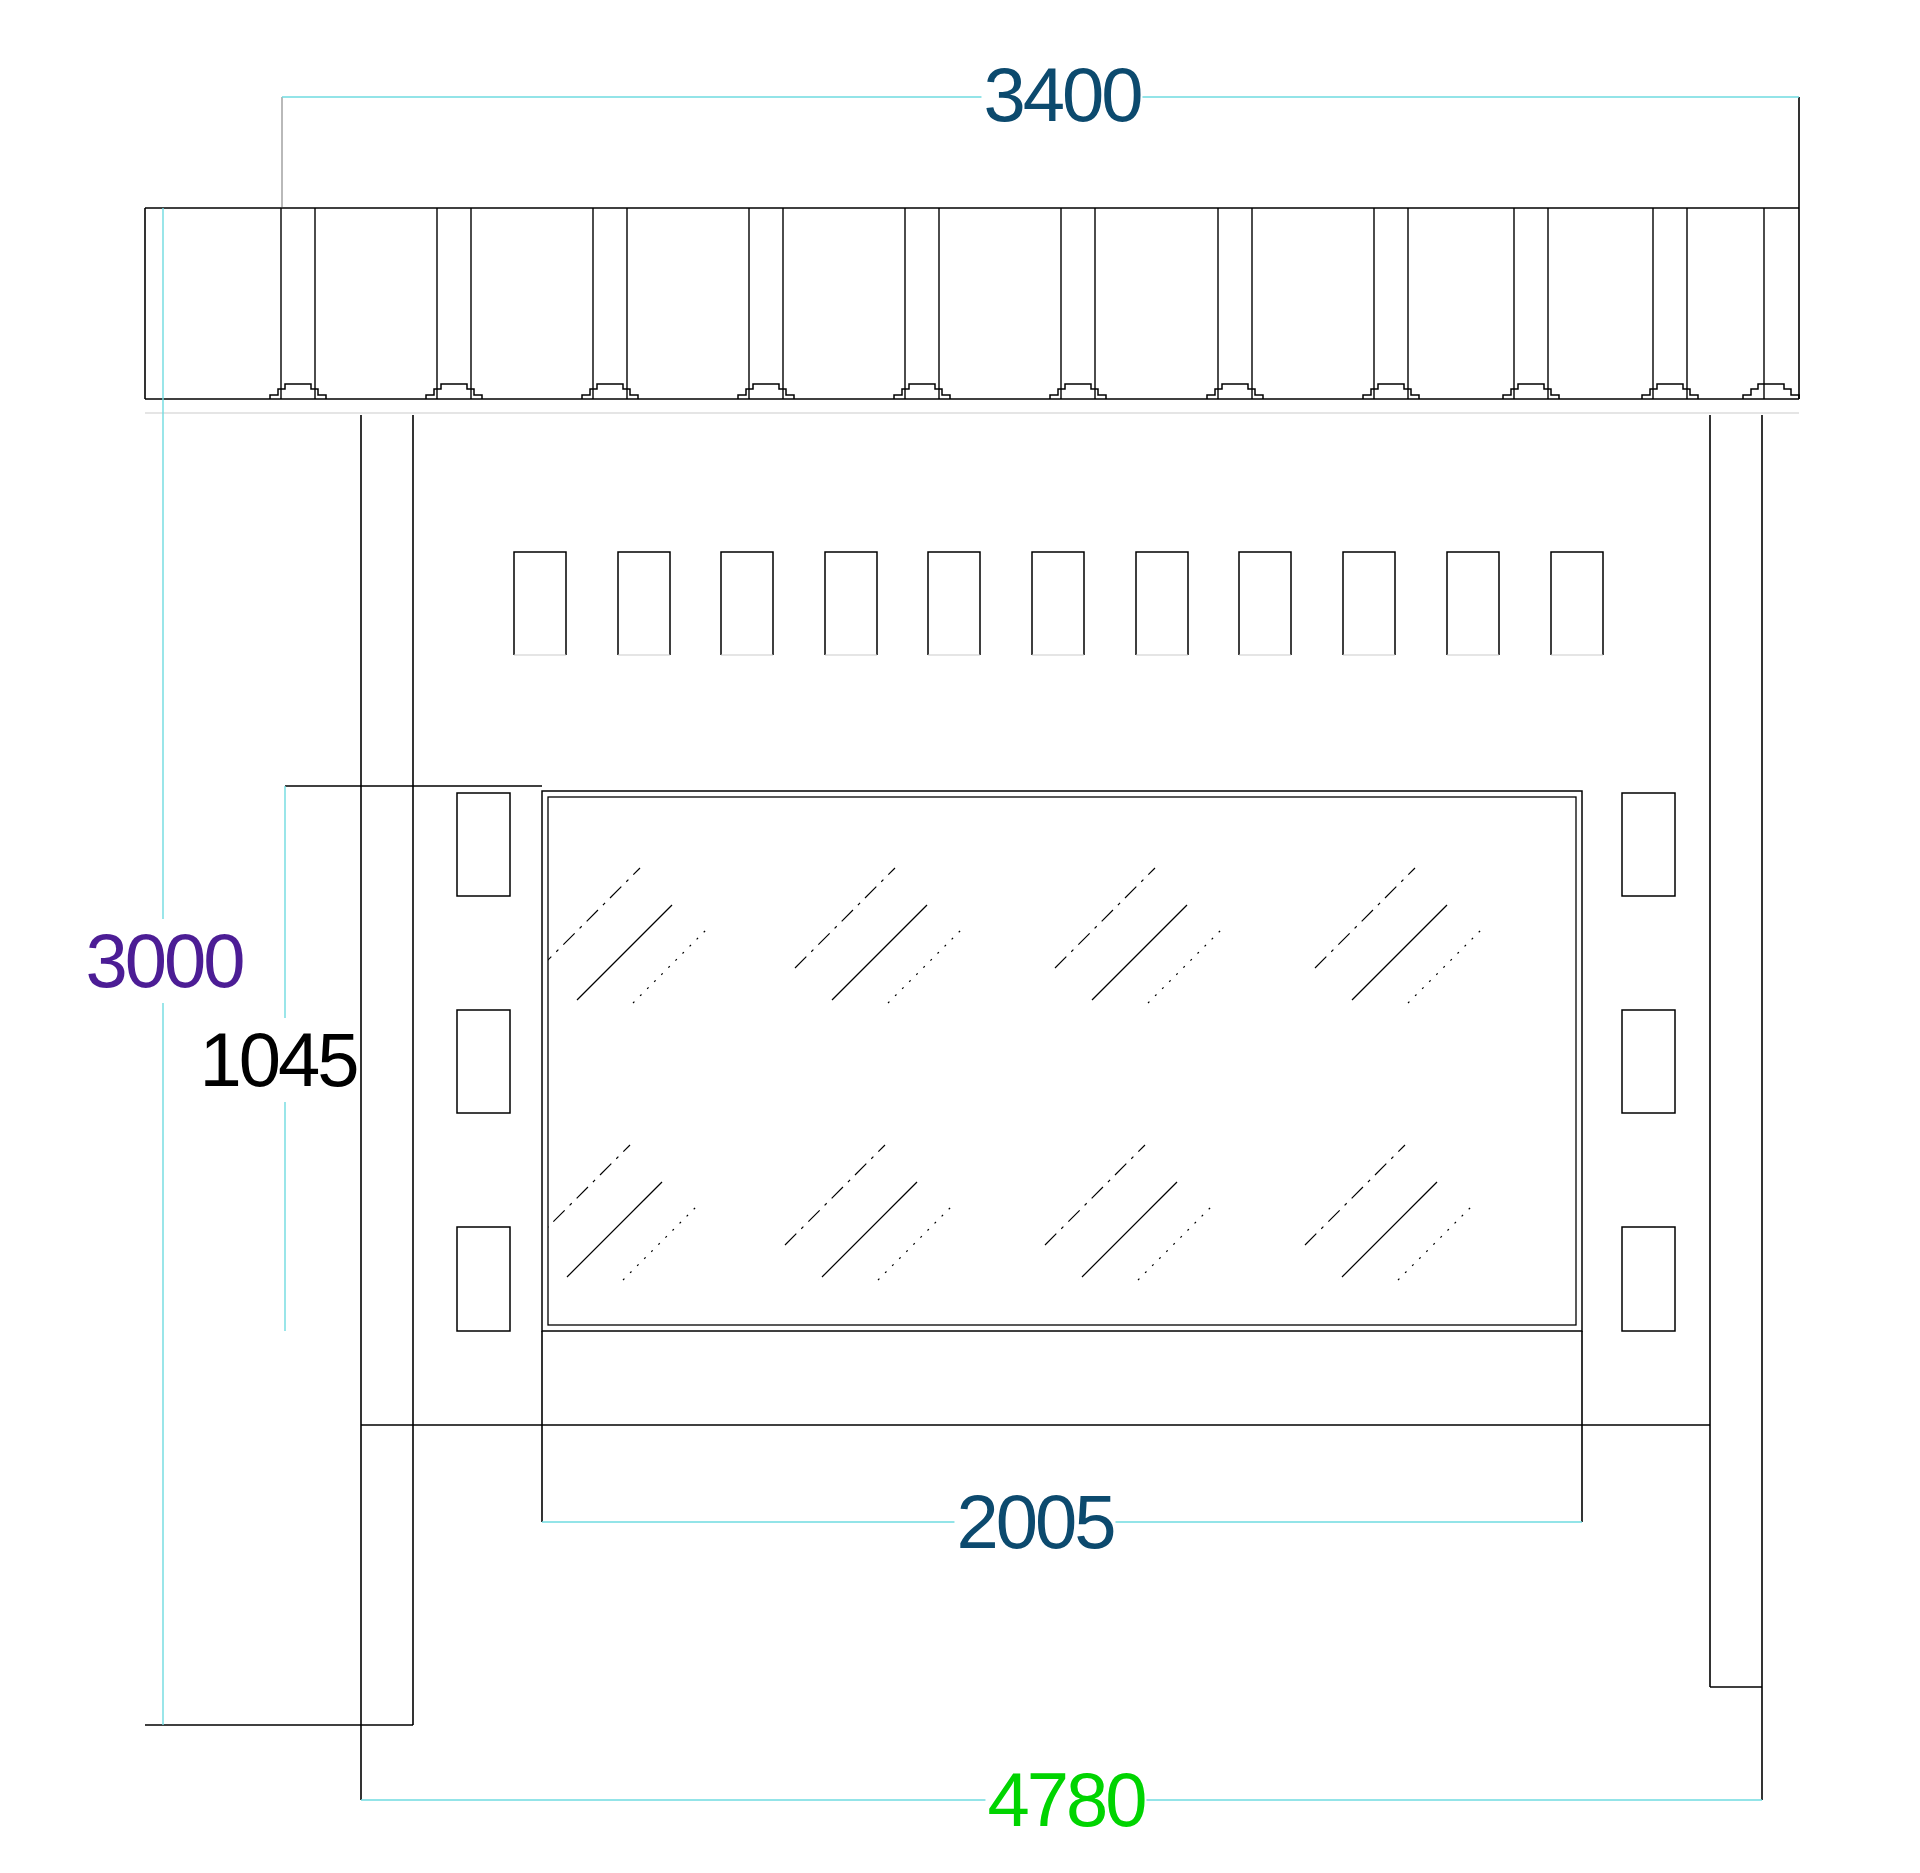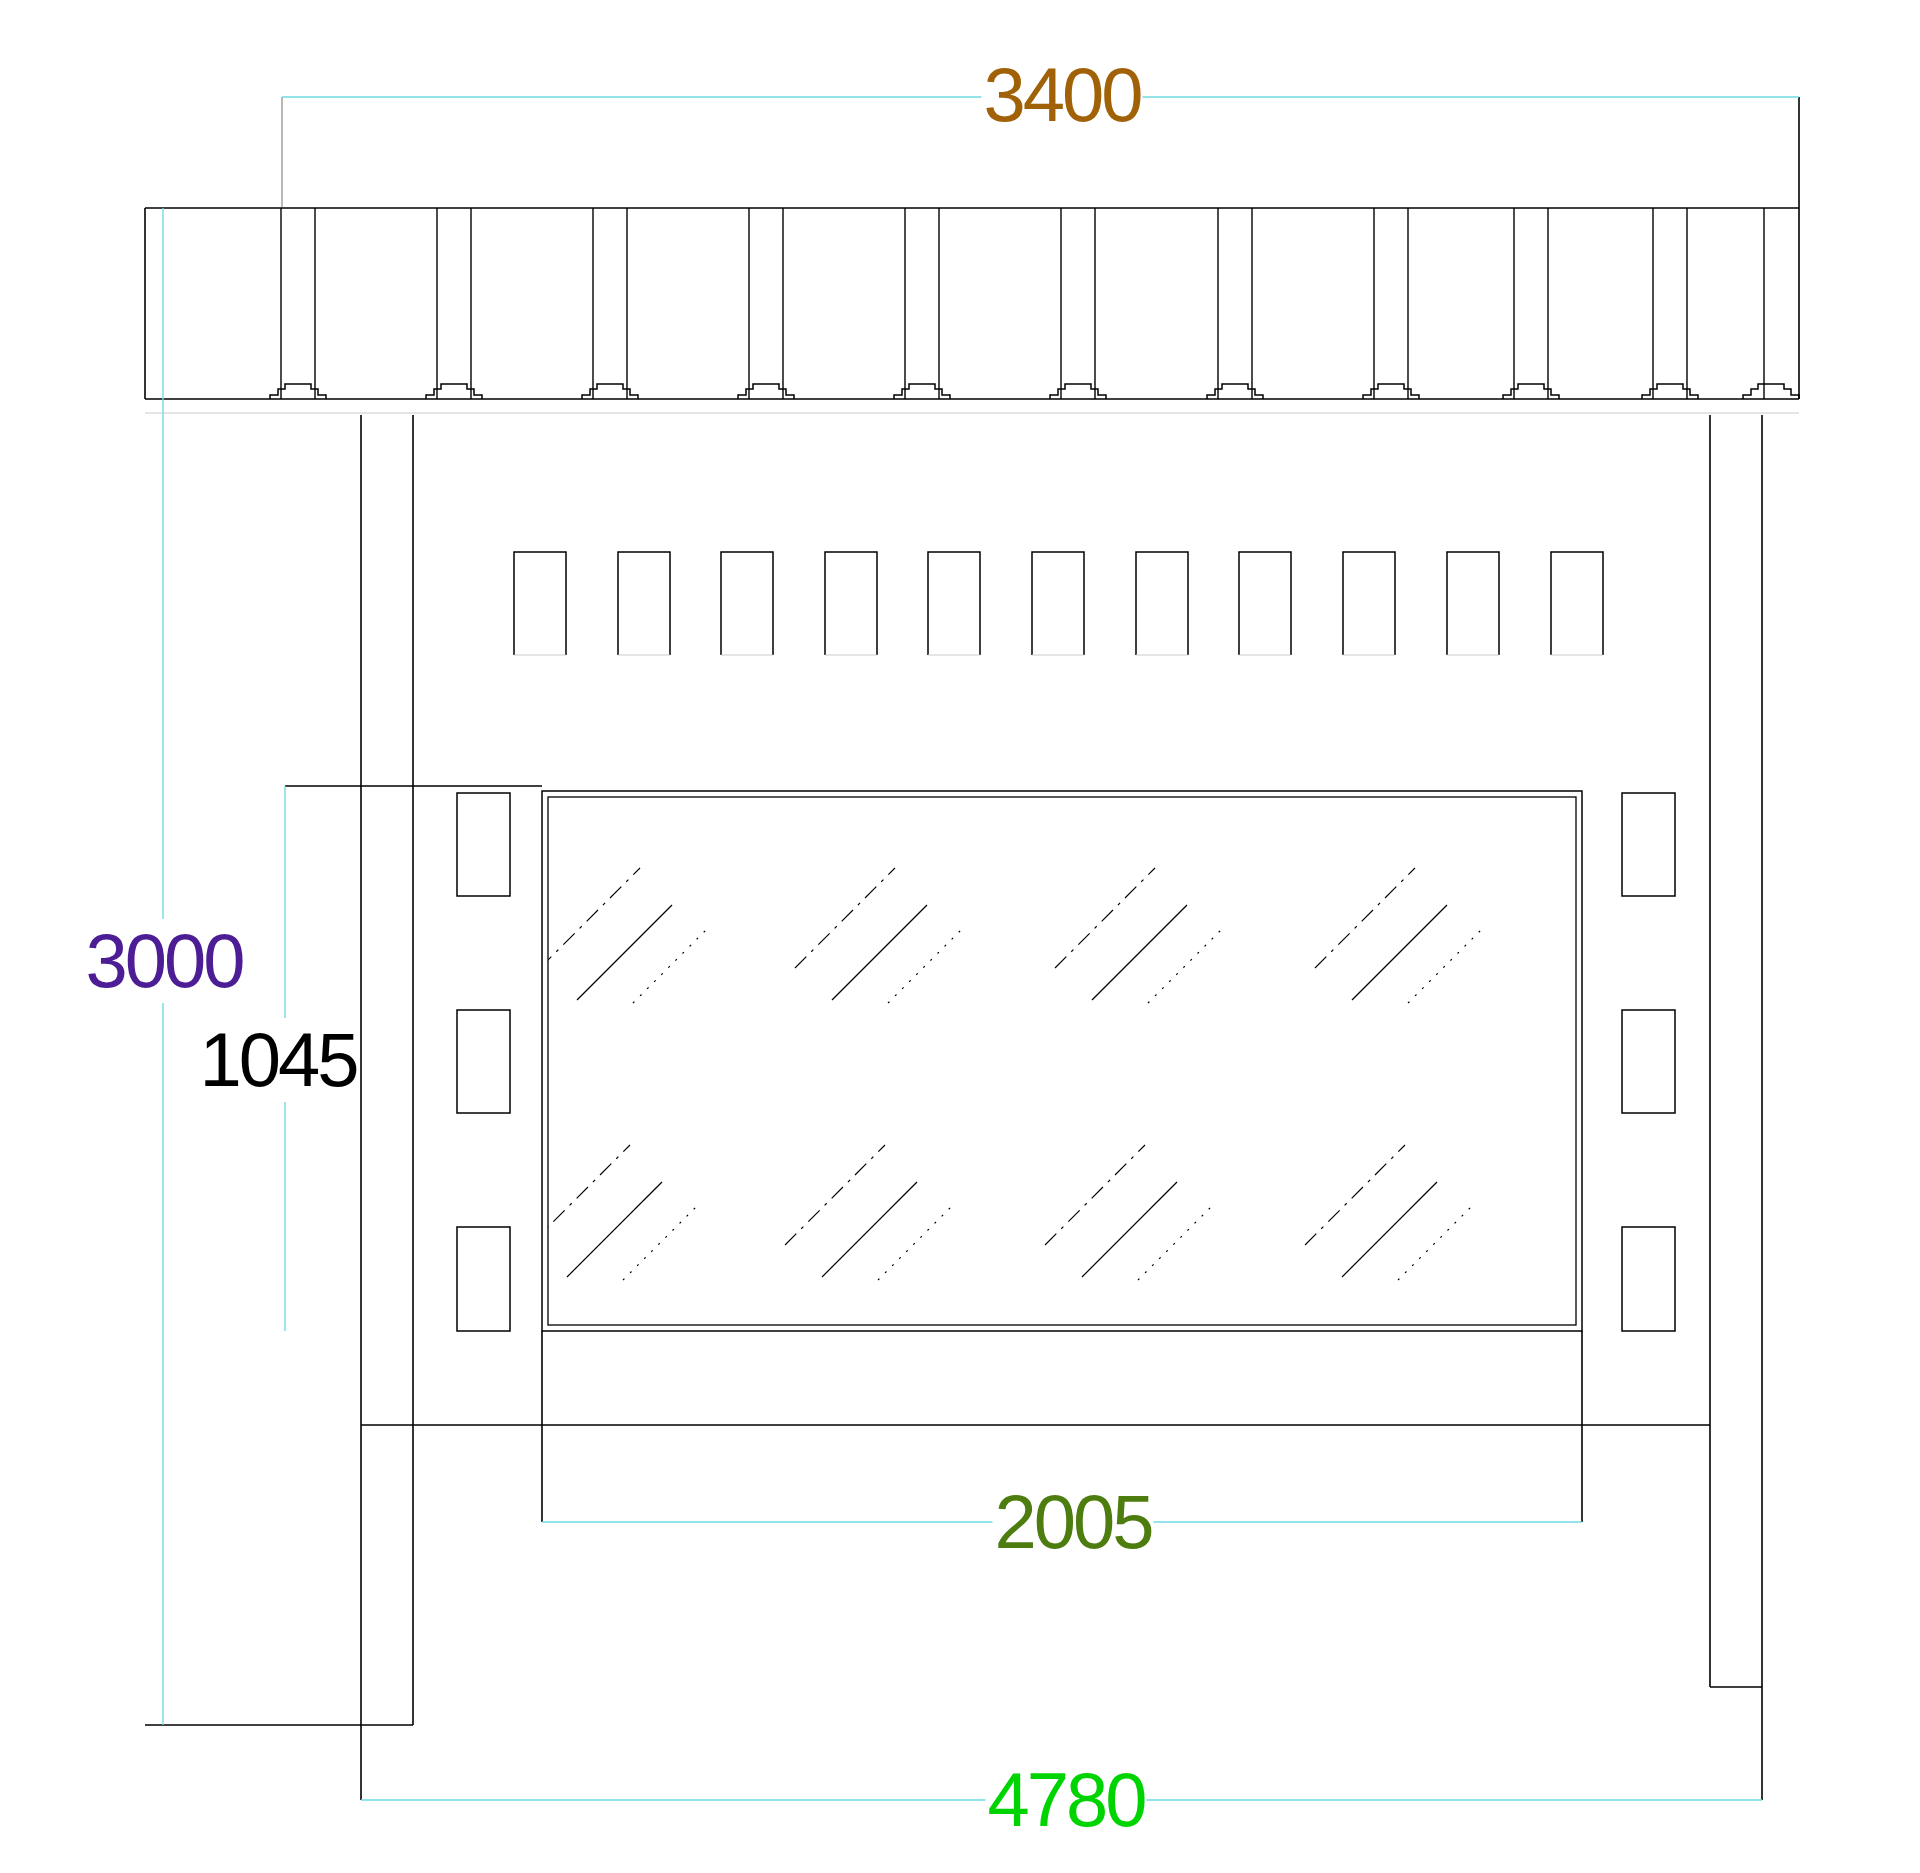--- a/index.html
+++ b/index.html
@@ -133,18 +133,18 @@
         <line x1="822" y1="1277" x2="917" y2="1182" stroke="#000000" stroke-width="1.2"></line>
         <line x1="878" y1="1280" x2="955" y2="1203" stroke="#000000" stroke-width="1.2" stroke-dasharray="2 8"></line>
         <line x1="1045" y1="1245" x2="1145" y2="1145" stroke="#000000" stroke-width="1.2" stroke-dasharray="16 7 3 7"></line>
         <line x1="1082" y1="1277" x2="1177" y2="1182" stroke="#000000" stroke-width="1.2"></line>
         <line x1="1138" y1="1280" x2="1215" y2="1203" stroke="#000000" stroke-width="1.2" stroke-dasharray="2 8"></line>
         <line x1="1305" y1="1245" x2="1405" y2="1145" stroke="#000000" stroke-width="1.2" stroke-dasharray="16 7 3 7"></line>
         <line x1="1342" y1="1277" x2="1437" y2="1182" stroke="#000000" stroke-width="1.2"></line>
         <line x1="1398" y1="1280" x2="1475" y2="1203" stroke="#000000" stroke-width="1.2" stroke-dasharray="2 8"></line>
       </g>
     </svg>
-  <div class="dim-label" style="left: 1062px; top: 95px; color: #a16207;">3400</div>
+  <div class="dim-label" style="left: 1062px; top: 95px; color: #0c4a6e;">3400</div>
   <div class="dim-label" style="left: 164px; top: 961px; color: #4c1d95;">3000</div>
   <div class="dim-label" style="left: 278px; top: 1060px; color: #000000;">1045</div>
-  <div class="dim-label" style="left: 1035px; top: 1522px; color: #4d7c0f; margin-left: 38px;">2005</div>
+  <div class="dim-label" style="left: 1035px; top: 1522px; color: #0c4a6e;">2005</div>
   <div class="dim-label" style="left: 1066px; top: 1800px; color: rgb(0, 212, 0);">4780</div>
 </div>
 
 </body></html>

